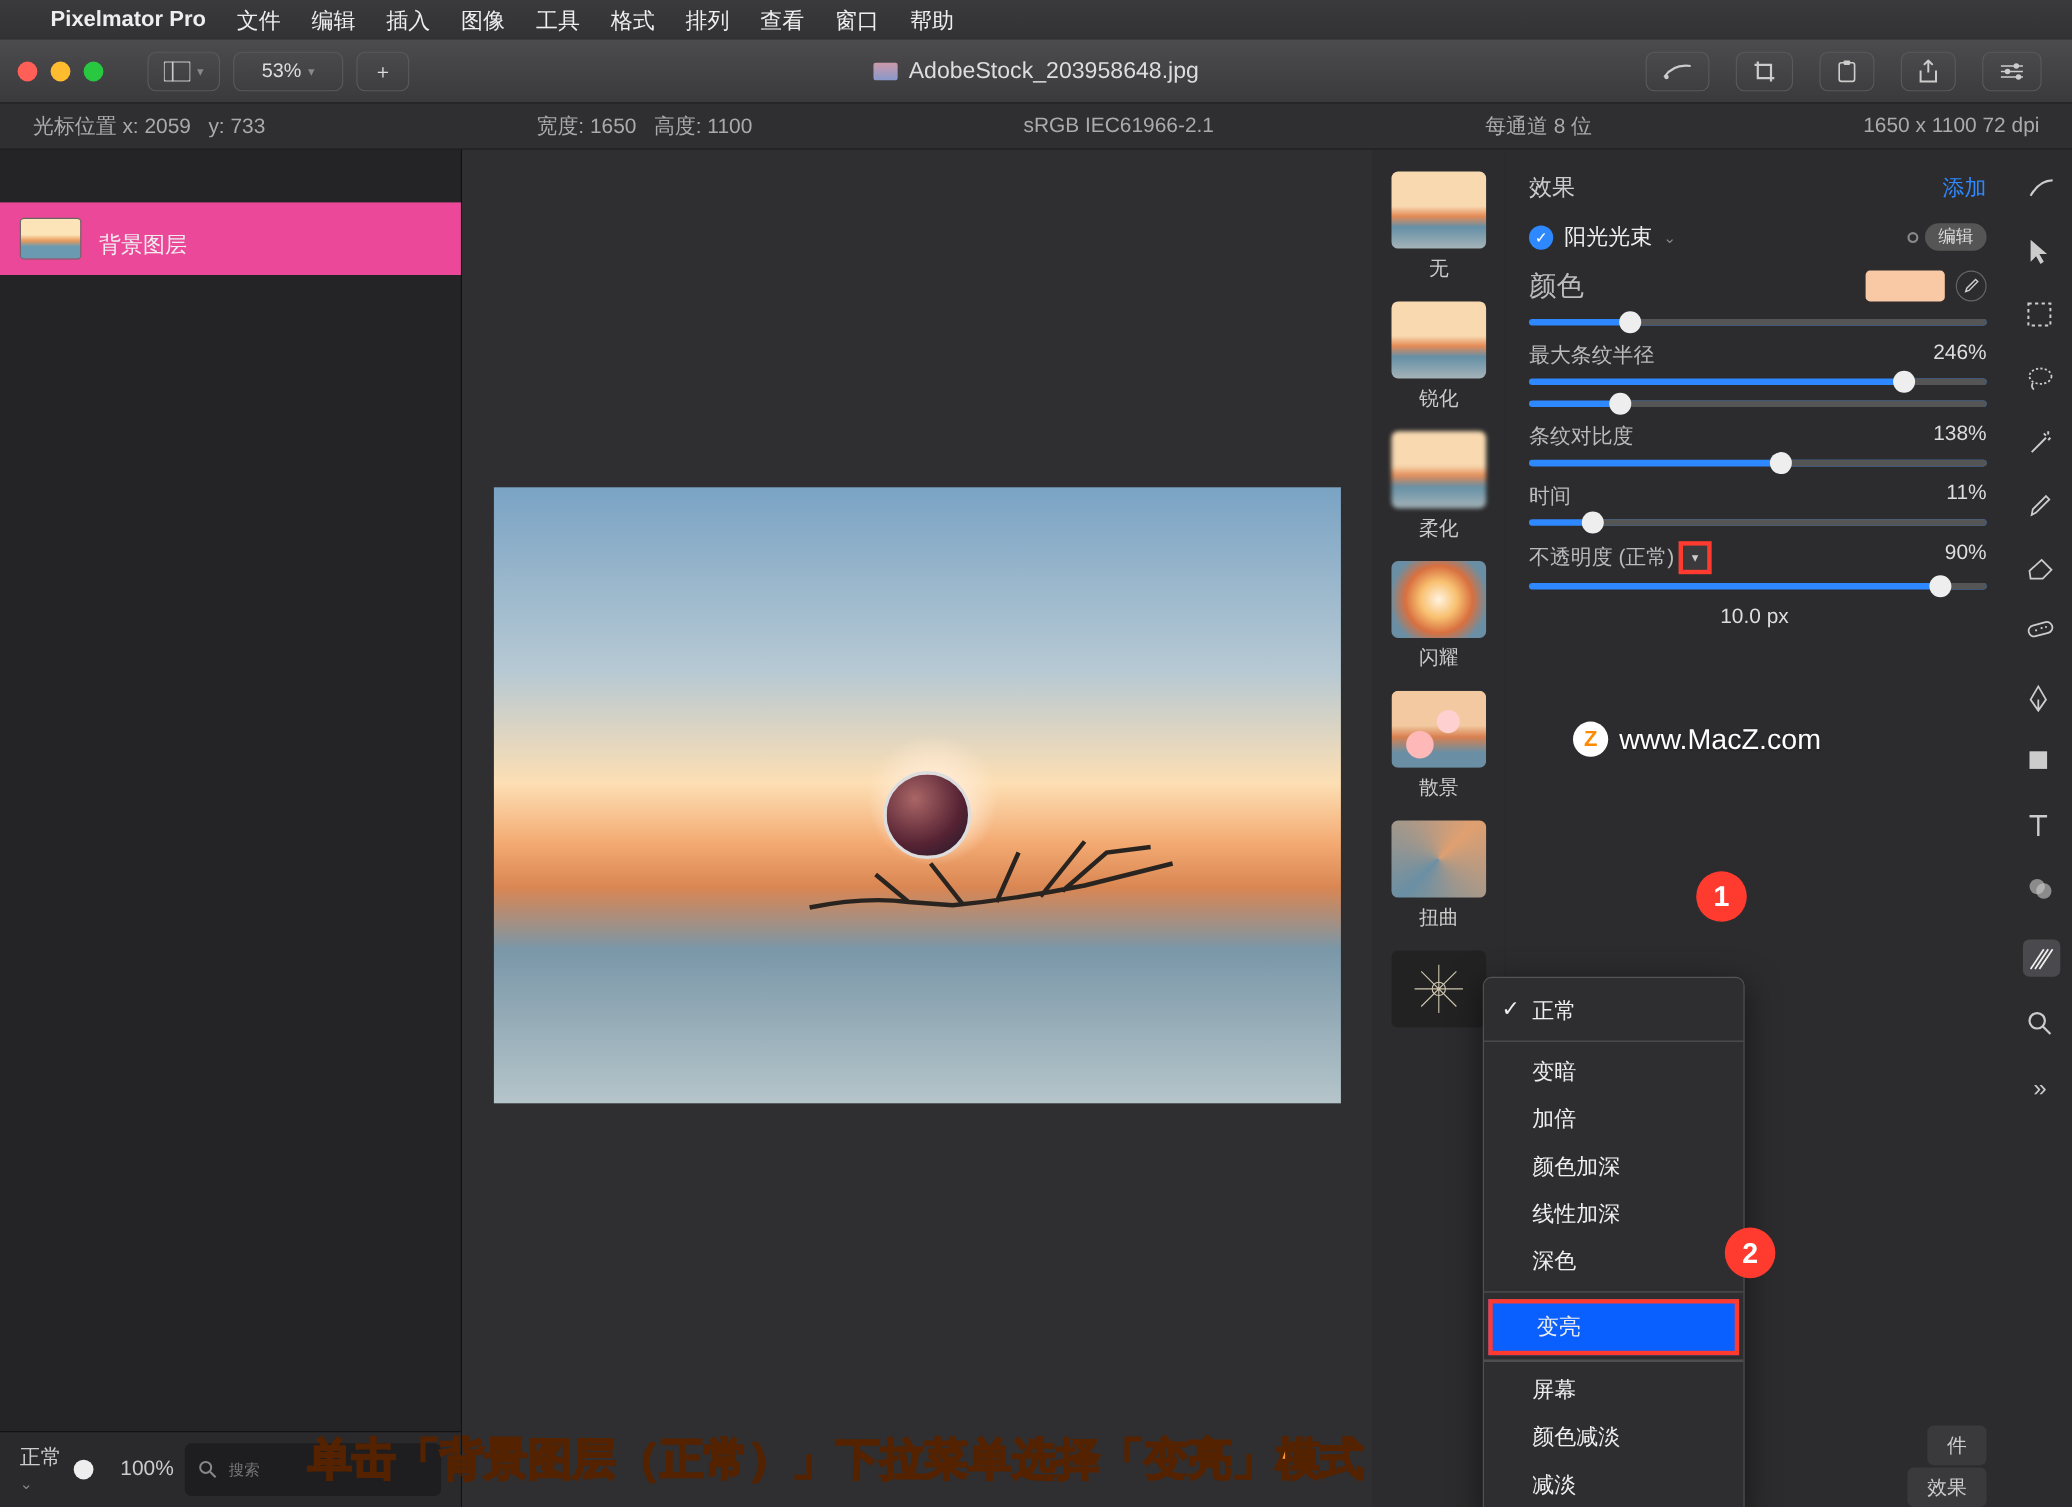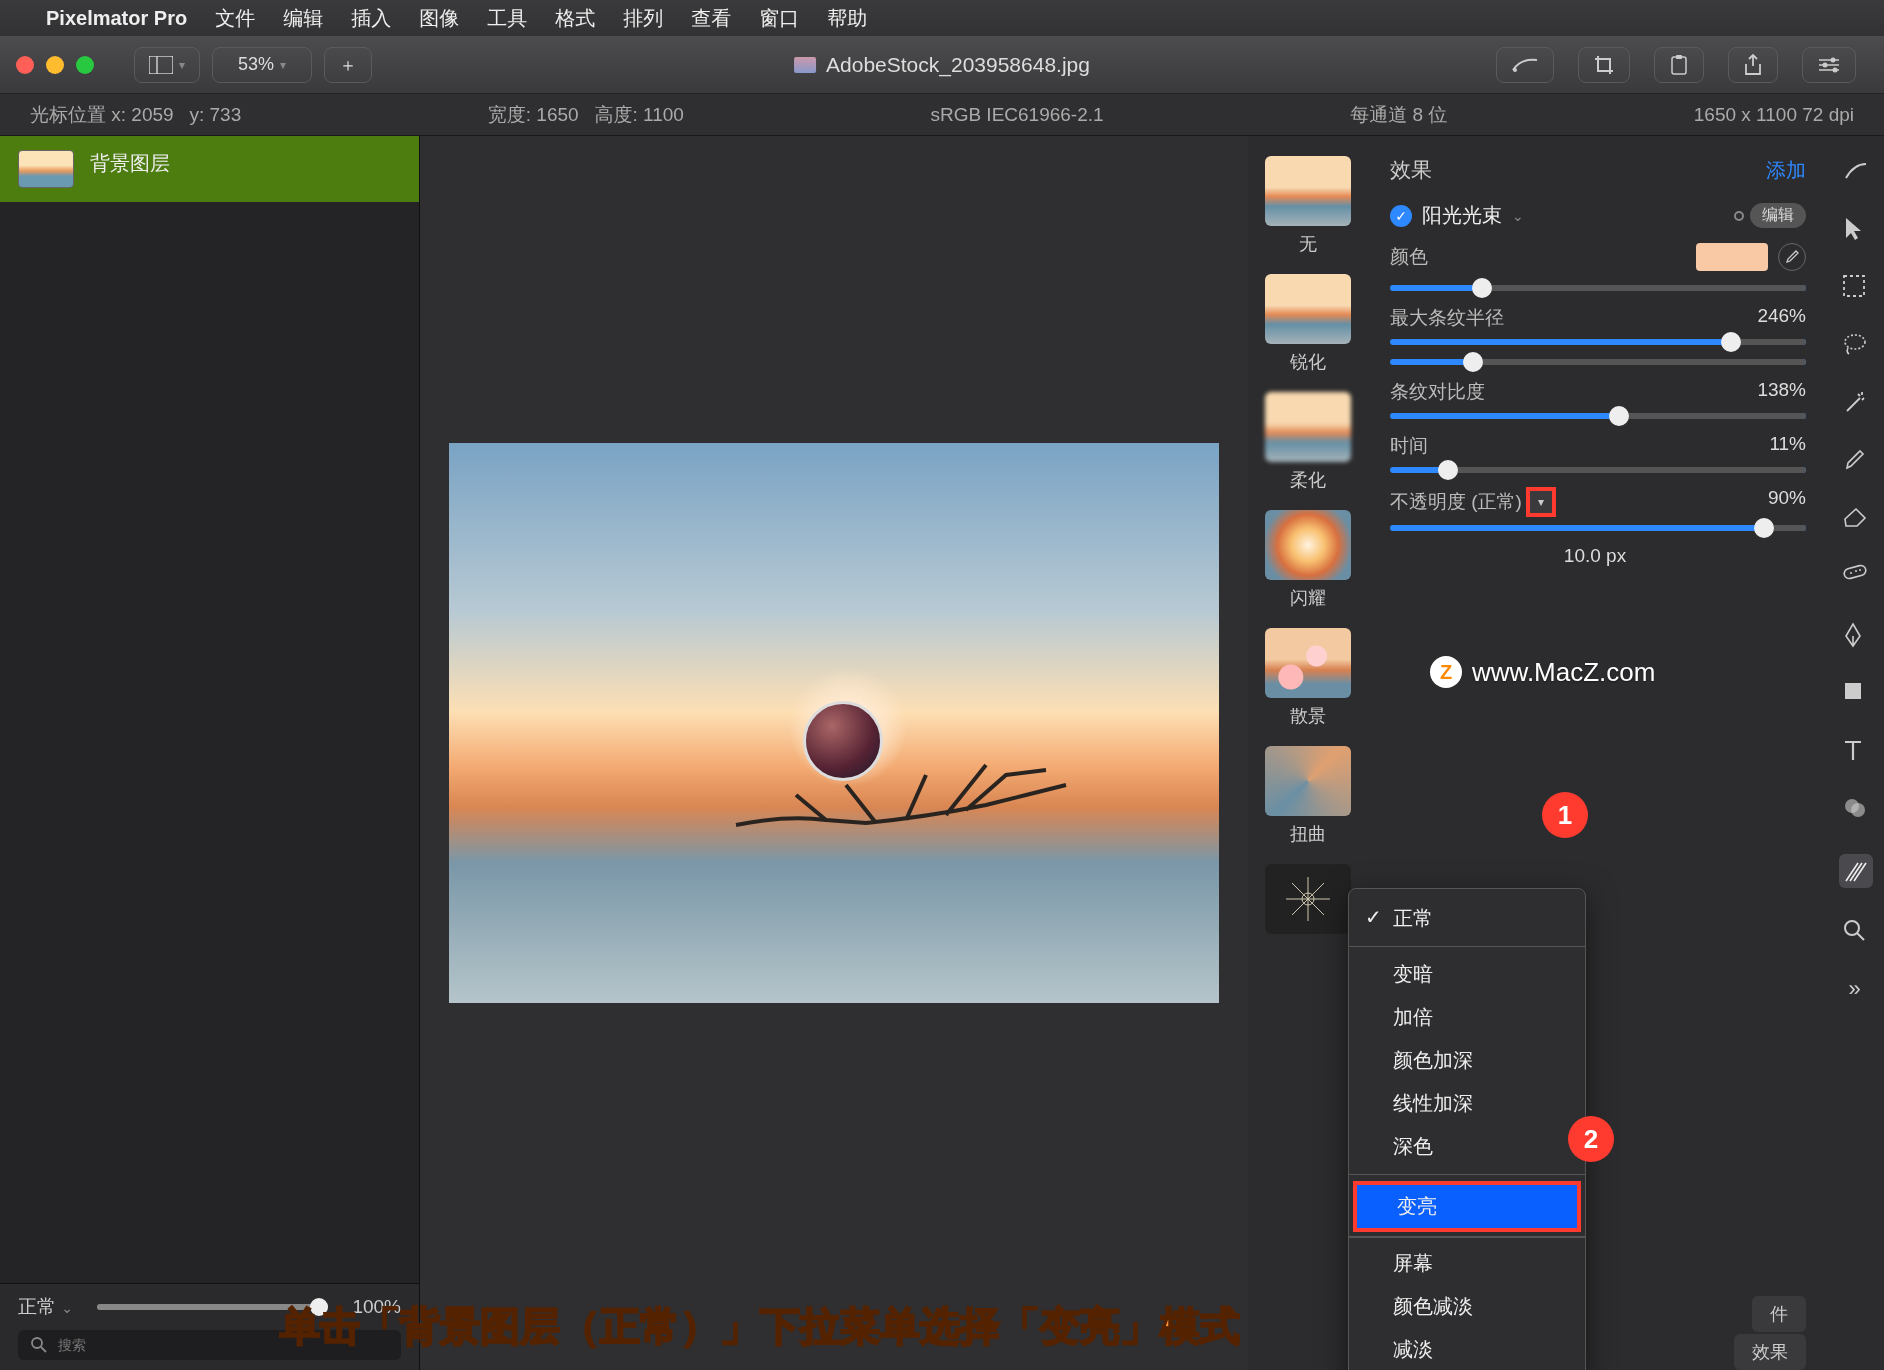--- a/index.html
+++ b/index.html
@@ -18,25 +18,25 @@
 .title-center { position: absolute; left: 50%; transform: translateX(-50%); display: flex; align-items: center; gap: 10px; color: #ddd; font-size: 21px; }
 .titleimg { width: 22px; height: 16px; background: linear-gradient(#c9a,#89c); border-radius: 2px; }
 .toolbar-right { margin-left: auto; display: flex; gap: 12px; }
 
 .infobar { height: 42px; background: #2f2f31; display: flex; align-items: center; padding: 0 30px; gap: 60px; font-size: 19px; color: #aaa; border-bottom: 1px solid #1a1a1a; }
 .infobar .spread { flex: 1; }
 
 .workspace { display: flex; height: calc(100% - 36px - 58px - 42px); position: relative; }
 
 .layers { width: 420px; background: #242426; border-right: 1px solid #111; display: flex; flex-direction: column; }
-.layer-item { display: flex; align-items: flex-start; gap: 16px; padding: 14px 18px; background: #4d7c0f; }
+.layer-item { display: flex; align-items: flex-end; gap: 16px; padding: 14px 18px; background: #ec4899; margin-top: 48px; }
 .layer-thumb { width: 56px; height: 38px; border-radius: 4px; background: linear-gradient(to bottom, #fce4b8 40%, #e89a5c 55%, #6a9ab2 70%); border: 1px solid #666; }
 .layer-name { font-size: 20px; color: #eee; }
 .layers-fill { flex: 1; }
-.layers-foot { padding: 10px 18px; display: flex; flex-direction: column; gap: 10px; background: #2a2a2c; border-top: 1px solid #111; }
+.layers-foot { padding: 10px 18px; display: flex; flex-direction: row; gap: 10px; background: #2a2a2c; border-top: 1px solid #111; }
 .blendline { display: flex; align-items: center; gap: 14px; font-size: 19px; color: #ccc; }
 .chev { font-size: 14px; color: #888; }
 .opslider { flex: 1; height: 6px; background: #555; border-radius: 3px; position: relative; margin: 0 10px; }
 .opslider .knob { position: absolute; right: 0; top: -6px; width: 18px; height: 18px; background: #eee; border-radius: 50%; }
 .opslider .fill { position: absolute; left: 0; top: 0; bottom: 0; width: 100%; background: #888; border-radius: 3px; }
 .searchfield { display: flex; align-items: center; gap: 10px; background: #1e1e20; border-radius: 6px; padding: 6px 12px; }
 .searchfield input { background: none; border: none; outline: none; color: #aaa; font-size: 14px; flex: 1; }
 
 .canvas { flex: 1; background: #2f2f31; display: flex; align-items: center; justify-content: center; position: relative; }
 .image { width: 770px; height: 560px; background: linear-gradient(to bottom, #7aa3c4 0%, #b7c9d3 30%, #fddfb4 48%, #f3a971 58%, #d98653 65%, #7a97a8 75%, #b5c5ca 100%); position: relative; margin-top: -60px; }
@@ -60,21 +60,21 @@
 .insp-title { color: #ccc; font-size: 21px; }
 .add-link { color: #2e88ff; font-size: 20px; }
 .effect-header { display: flex; align-items: center; gap: 10px; margin: 18px 0 10px; }
 .effect-check { width: 22px; height: 22px; border-radius: 50%; background: #2e88ff; display: flex; align-items: center; justify-content: center; color: #fff; font-size: 14px; }
 .effect-name { color: #eee; font-size: 20px; }
 .effect-chev { color: #888; font-size: 14px; }
 .effect-edit-btn { margin-left: auto; display: flex; align-items: center; gap: 6px; }
 .effect-dot { width: 10px; height: 10px; border: 2px solid #888; border-radius: 50%; }
 .edit-pill { background: #555; border-radius: 20px; padding: 2px 12px; font-size: 16px; color: #ddd; }
 .color-row { display: flex; align-items: center; justify-content: space-between; margin: 14px 0; }
-.color-label { color: #bbb; font-size: 19px; }
+.color-label { color: #bbb; font-size: 25px; }
 .color-swatch { width: 72px; height: 28px; background: #f9c8a4; border-radius: 4px; }
 .eyedrop { width: 28px; height: 28px; border-radius: 50%; border: 1px solid #666; display: flex; align-items: center; justify-content: center; margin-left: 10px; }
 .param { margin: 14px 0; }
 .param-head { display: flex; justify-content: space-between; font-size: 19px; color: #bbb; margin-bottom: 8px; }
 .param-val { color: #ddd; }
 .slider-track { height: 6px; background: #2e88ff; border-radius: 3px; position: relative; }
 .slider-track .rest { position: absolute; right: 0; top: 0; bottom: 0; background: #555; border-radius: 0 3px 3px 0; }
 .slider-knob { position: absolute; top: -7px; width: 20px; height: 20px; background: #eee; border-radius: 50%; transform: translateX(-50%); }
 .opacity-drop { display: inline-flex; align-items: center; gap: 4px; }
 .drop-chev-box { border: 4px solid #ff3b30; width: 30px; height: 30px; display: flex; align-items: center; justify-content: center; background: #3a3a3c; }

